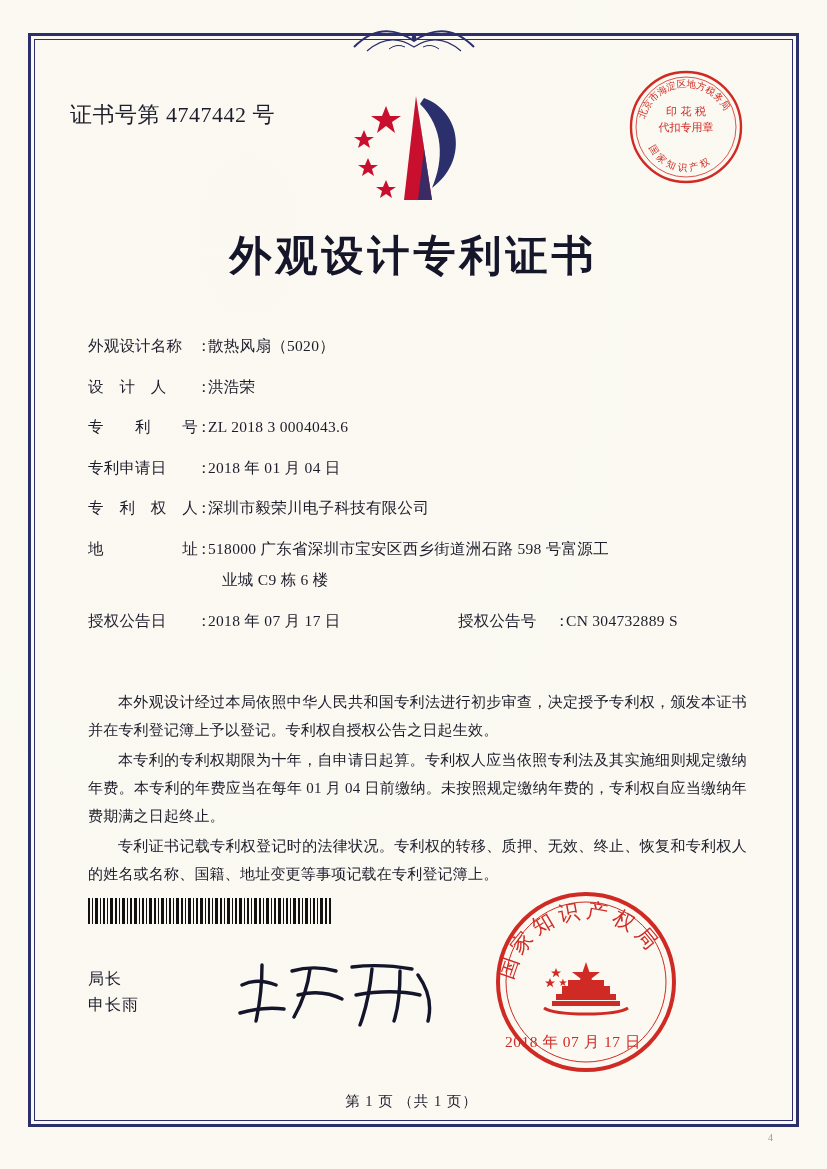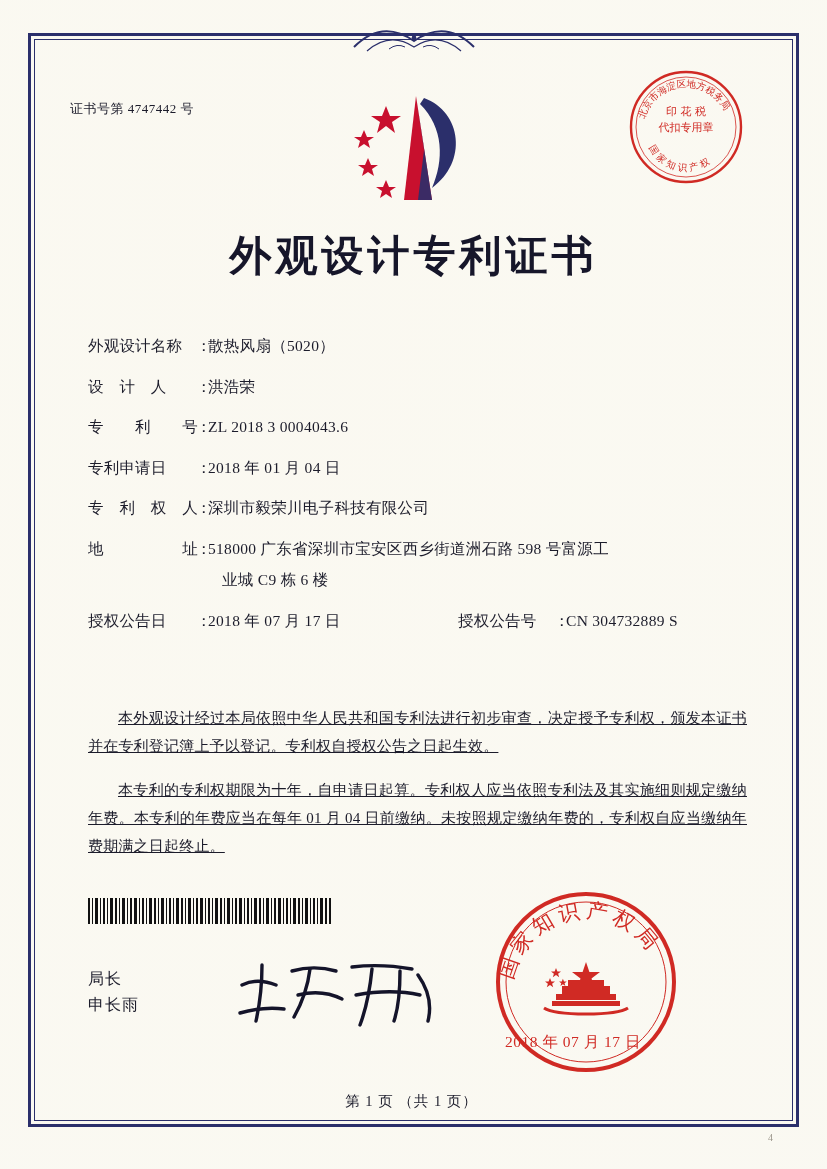--- a/index.html
+++ b/index.html
@@ -50,21 +50,21 @@
     left: 50%;
     top: 25px;
     transform: translateX(-50%);
     width: 130px;
     height: 34px;
   }
   .cert-no {
     position: absolute;
     left: 70px;
     top: 100px;
-    font-size: 13px;
+    font-size: 22px;
     letter-spacing: 0.5px;
     font-family: "Liberation Serif", "DejaVu Serif", serif;
   }
   
   .logo {
     position: absolute;
     left: 346px;
     top: 88px;
     width: 132px;
     height: 118px;
@@ -143,23 +143,22 @@
     position: absolute;
     left: 88px;
     right: 80px;
     top: 688px;
     font-size: 15px;
     line-height: 28px;
     text-align: justify;
     letter-spacing: 0.2px;
   }
   .body-text p {
-    margin: 16px 0 2px 0;
+    margin: 0 0 2px 0;
     text-indent: 2em;
-    text-decoration: underline;
   }
   .barcode {
     position: absolute;
     left: 88px;
     top: 898px;
     width: 243px;
     height: 26px;
   }
   .sign-block {
     position: absolute;
@@ -305,20 +304,21 @@
         <span class="field-label">授权公告号</span>
         <span class="field-colon">：</span>
         <span class="field-value">CN 304732889 S</span>
       </div>
     </div>
   </div>
 
   <div class="body-text">
     <p>本外观设计经过本局依照中华人民共和国专利法进行初步审查，决定授予专利权，颁发本证书并在专利登记簿上予以登记。专利权自授权公告之日起生效。</p>
     <p>本专利的专利权期限为十年，自申请日起算。专利权人应当依照专利法及其实施细则规定缴纳年费。本专利的年费应当在每年 01 月 04 日前缴纳。未按照规定缴纳年费的，专利权自应当缴纳年费期满之日起终止。</p>
+    <p>专利证书记载专利权登记时的法律状况。专利权的转移、质押、无效、终止、恢复和专利权人的姓名或名称、国籍、地址变更等事项记载在专利登记簿上。</p>
   </div>
 
   <svg class="barcode" viewBox="0 0 243 26" preserveAspectRatio="none">
     <g fill="#111">
       <rect x="0" y="0" width="2" height="26"></rect>
         <rect x="4" y="0" width="1" height="26"></rect>
       <rect x="7" y="0" width="3" height="26"></rect>
         <rect x="12" y="0" width="1" height="26"></rect>
       <rect x="15" y="0" width="2" height="26"></rect>
         <rect x="19" y="0" width="1" height="26"></rect>

